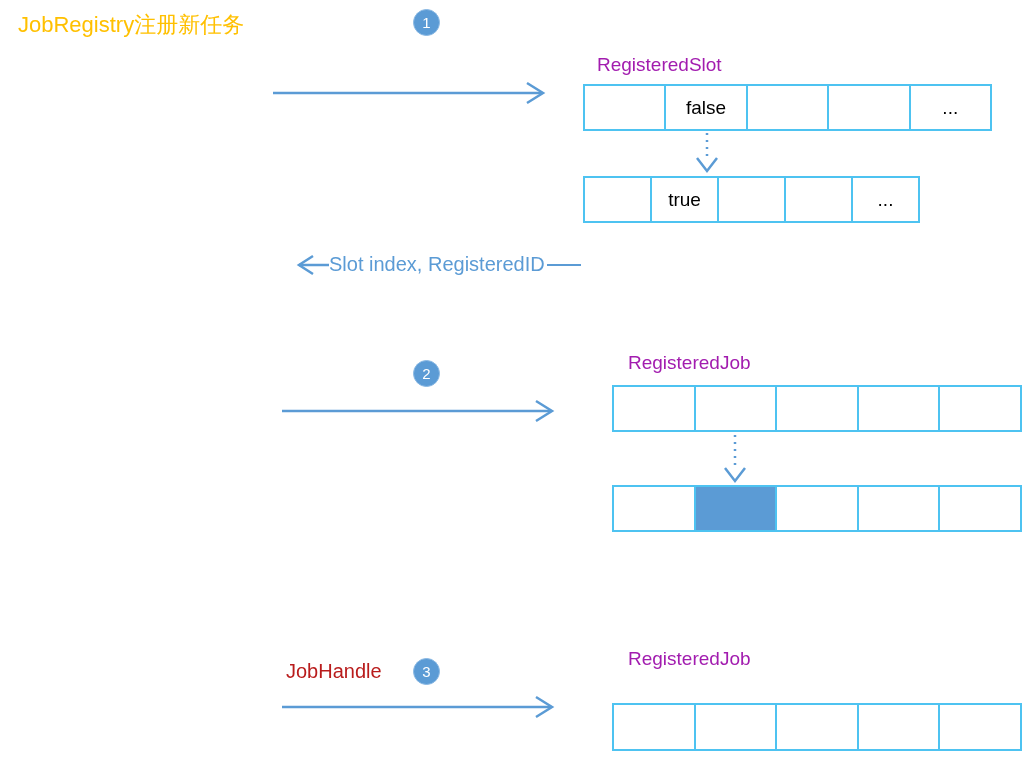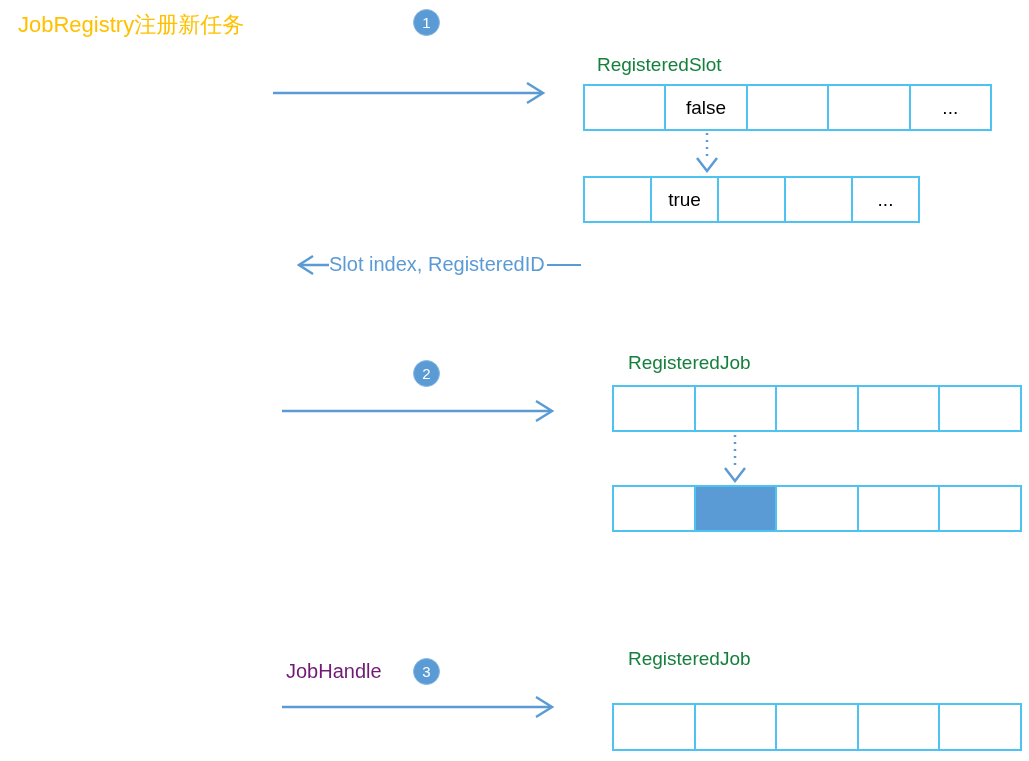--- a/index.html
+++ b/index.html
@@ -16,21 +16,21 @@
 
   .page-title {
     left: 18px; top: 10px;
     font-size: 22px;
     color: #FFC000;
     font-weight: 400;
     white-space: nowrap;
   }
   .orange-label {
     font-size: 19px;
-    color: #15803d;
+    color: #a21caf;
     white-space: nowrap;
   }
   .badge {
     width: 27px; height: 27px;
     border-radius: 50%;
     background: #5B9BD5;
     border: 1px solid #89b8e3;
     color: #ffffff;
     font-size: 15px;
     display: flex; align-items: center; justify-content: center;
@@ -61,21 +61,21 @@
     white-space: nowrap;
   }
   .return-arrow .tail-line {
     width: 34px; height: 2px;
     background: #5B9BD5;
     margin-left: 2px;
   }
   .job-handle {
     left: 286px; top: 660px;
     font-size: 20px;
-    color: #701a75;
+    color: #b91c1c;
     white-space: nowrap;
   }
   svg { display: block; }
 </style>
 </head>
 <body>
 
 <div class="canvas">
 
   <div class="abs page-title">JobRegistry注册新任务</div>

